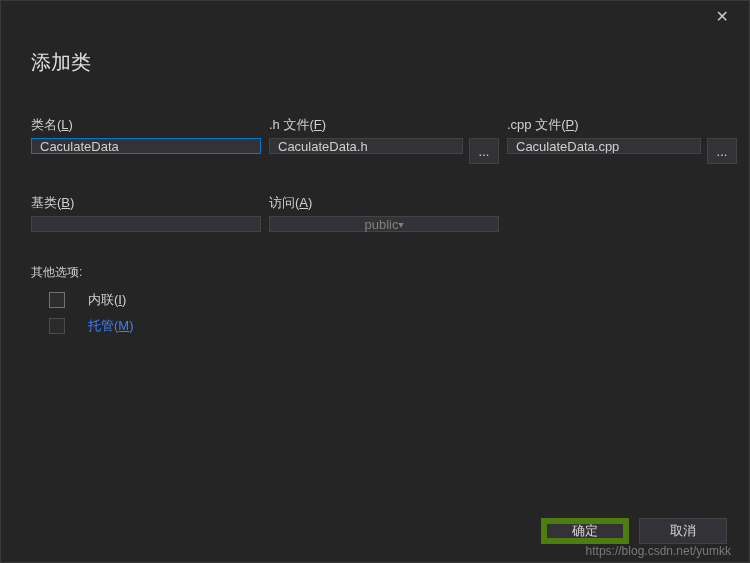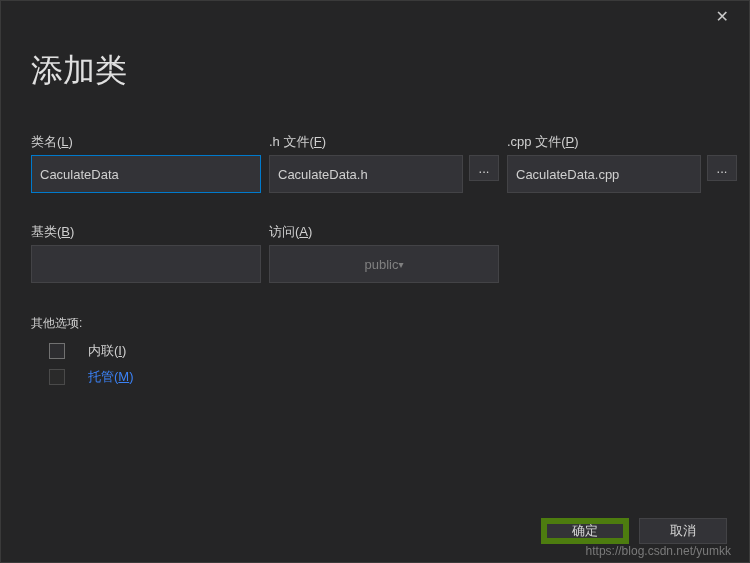--- a/index.html
+++ b/index.html
@@ -24,42 +24,42 @@
     .close-x {
       font-size: 16px;
       color: #c8c8c8;
       cursor: pointer;
       padding: 4px 8px;
     }
     .content {
       padding: 18px 30px 0 30px;
     }
     .dialog-title {
-      font-size: 32px;
+      font-size: 20px;
       font-weight: 300;
       color: #e0e0e0;
       margin-bottom: 40px;
     }
     .form-grid {
       display: grid;
       grid-template-columns: 230px 230px 230px;
       column-gap: 8px;
       row-gap: 6px;
     }
     .field-label {
       font-size: 13px;
       color: #d0d0d0;
       margin-bottom: 4px;
     }
     .field-label .mnem { text-decoration: underline; }
     .cell { display: flex; flex-direction: column; }
     .input-row { display: flex; gap: 6px; align-items: stretch; }
     input[type="text"], .combo {
       flex: 1;
-      height: 38px;
+      height: 16px;
       background: #333337;
       border: 1px solid #434346;
       color: #d0d0d0;
       padding: 0 8px;
       font-size: 13px;
       font-family: inherit;
       outline: none;
     }
     input.focused {
       border: 1px solid #007acc;

